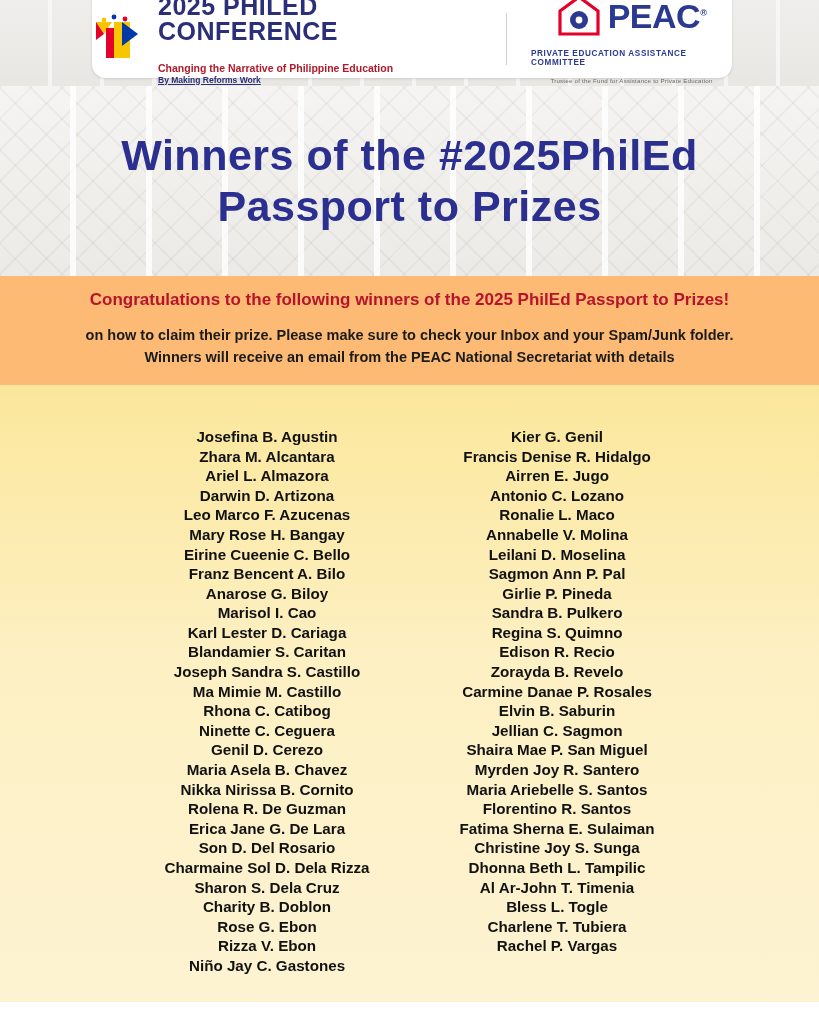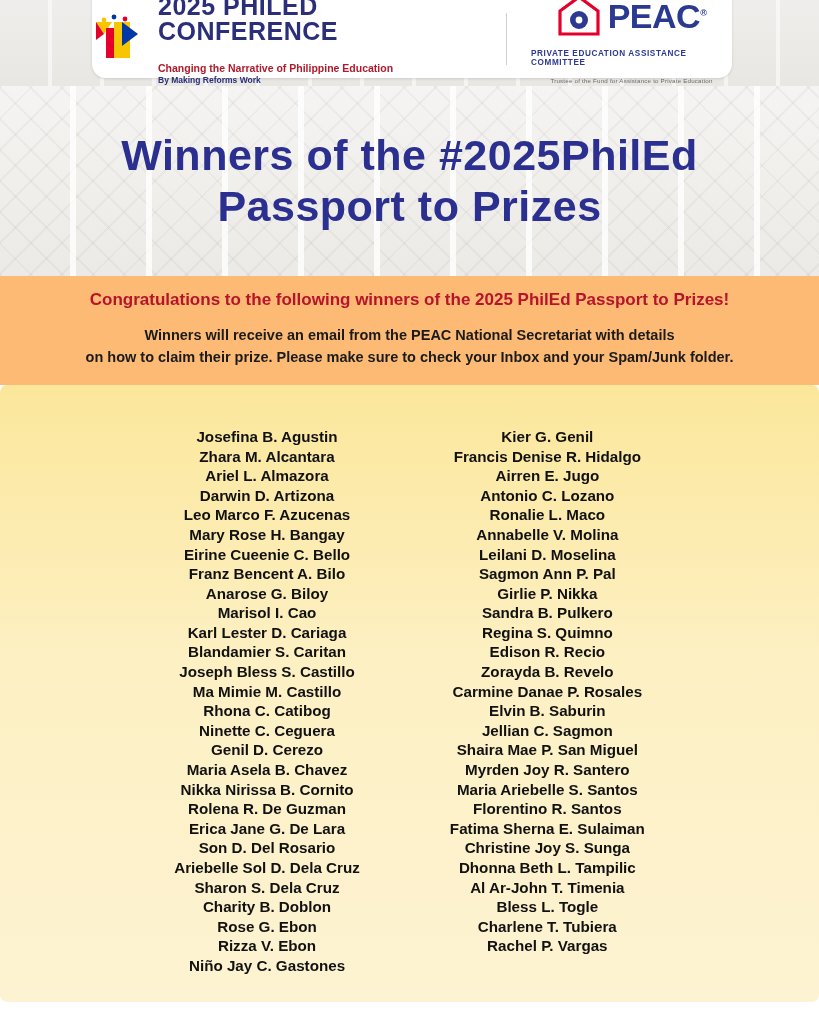--- a/index.html
+++ b/index.html
@@ -49,21 +49,21 @@
   .phil-mark { width: 56px; height: 50px; position: relative; }
   .phil-text { line-height: 1; }
   .phil-title {
     font-size: 25px; font-weight: 700; letter-spacing: 0.5px;
     color: #2b2f7a;
   }
   .phil-sub {
     font-size: 10.5px; color: #b11a2b; font-weight: 600; margin-top: 19px;
   }
   .phil-sub2 {
-    font-size: 8.5px; color: #2b2f7a; font-weight: 700; margin-top: 2px;
+    font-size: 8.5px; color: #2b2f7a; font-weight: 700; margin-top: 2px; text-decoration: underline;
   }
   .divider-v {
     width: 1px; height: 52px; background: #cfcfcf; margin: 0 14px;
   }
   .peac-logo { display: flex; flex-direction: column; align-items: center; gap: 8px; }
   .peac-row { display: flex; align-items: center; gap: 7px; }
   .peac-mark { width: 44px; height: 44px; position: relative; }
   .peac-word {
     font-size: 34px; font-weight: 800; color: #2b3990; letter-spacing: -0.5px;
     line-height: 1;
@@ -125,21 +125,20 @@
     line-height: 1.55;
   }
 
   
   .winners {
     position: relative;
     height: 617px;
     background: linear-gradient(180deg, #fbe79b 0%, #fdf0c3 45%, #fdf3d2 100%);
     padding: 42px 40px 10px;
     overflow: hidden;
-    border-radius: 7px;
   }
   .cols {
     display: flex;
     justify-content: center;
     gap: 90px;
   }
   .col {
     display: flex;
     flex-direction: column;
     align-items: center;
@@ -204,66 +203,66 @@
 
   <div class="title-band">
     <div class="title-text">
       <div>Winners of the #2025PhilEd</div>
       <div>Passport to Prizes</div>
     </div>
   </div>
 
   <div class="congrats-band">
     <div class="congrats-line">Congratulations to the following winners of the 2025 PhilEd Passport to Prizes!</div>
+    <div class="note-line">on how to claim their prize. Please make sure to check your Inbox and your Spam/Junk folder.</div>
     <div class="note-line">Winners will receive an email from the PEAC National Secretariat with details</div>
-    <div class="note-line">on how to claim their prize. Please make sure to check your Inbox and your Spam/Junk folder.</div>
   </div>
 
   <div class="winners">
     <div class="cols">
       <div class="col" id="col-left">
           <div class="winner">Josefina B. Agustin</div>
           <div class="winner">Zhara M. Alcantara</div>
           <div class="winner">Ariel L. Almazora</div>
           <div class="winner">Darwin D. Artizona</div>
           <div class="winner">Leo Marco F. Azucenas</div>
           <div class="winner">Mary Rose H. Bangay</div>
           <div class="winner">Eirine Cueenie C. Bello</div>
           <div class="winner">Franz Bencent A. Bilo</div>
           <div class="winner">Anarose G. Biloy</div>
           <div class="winner">Marisol I. Cao</div>
           <div class="winner">Karl Lester D. Cariaga</div>
           <div class="winner">Blandamier S. Caritan</div>
-          <div class="winner">Joseph Bless S. Castillo</div>
+          <div class="winner">Joseph Sandra S. Castillo</div>
           <div class="winner">Ma Mimie M. Castillo</div>
           <div class="winner">Rhona C. Catibog</div>
           <div class="winner">Ninette C. Ceguera</div>
           <div class="winner">Genil D. Cerezo</div>
           <div class="winner">Maria Asela B. Chavez</div>
           <div class="winner">Nikka Nirissa B. Cornito</div>
           <div class="winner">Rolena R. De Guzman</div>
           <div class="winner">Erica Jane G. De Lara</div>
           <div class="winner">Son D. Del Rosario</div>
-          <div class="winner">Ariebelle Sol D. Dela Cruz</div>
+          <div class="winner">Charmaine Sol D. Dela Rizza</div>
           <div class="winner">Sharon S. Dela Cruz</div>
           <div class="winner">Charity B. Doblon</div>
           <div class="winner">Rose G. Ebon</div>
           <div class="winner">Rizza V. Ebon</div>
           <div class="winner">Niño Jay C. Gastones</div>
         </div>
       <div class="col" id="col-right">
           <div class="winner">Kier G. Genil</div>
           <div class="winner">Francis Denise R. Hidalgo</div>
           <div class="winner">Airren E. Jugo</div>
           <div class="winner">Antonio C. Lozano</div>
           <div class="winner">Ronalie L. Maco</div>
           <div class="winner">Annabelle V. Molina</div>
           <div class="winner">Leilani D. Moselina</div>
           <div class="winner">Sagmon Ann P. Pal</div>
-          <div class="winner">Girlie P. Nikka</div>
+          <div class="winner">Girlie P. Pineda</div>
           <div class="winner">Sandra B. Pulkero</div>
           <div class="winner">Regina S. Quimno</div>
           <div class="winner">Edison R. Recio</div>
           <div class="winner">Zorayda B. Revelo</div>
           <div class="winner">Carmine Danae P. Rosales</div>
           <div class="winner">Elvin B. Saburin</div>
           <div class="winner">Jellian C. Sagmon</div>
           <div class="winner">Shaira Mae P. San Miguel</div>
           <div class="winner">Myrden Joy R. Santero</div>
           <div class="winner">Maria Ariebelle S. Santos</div>

